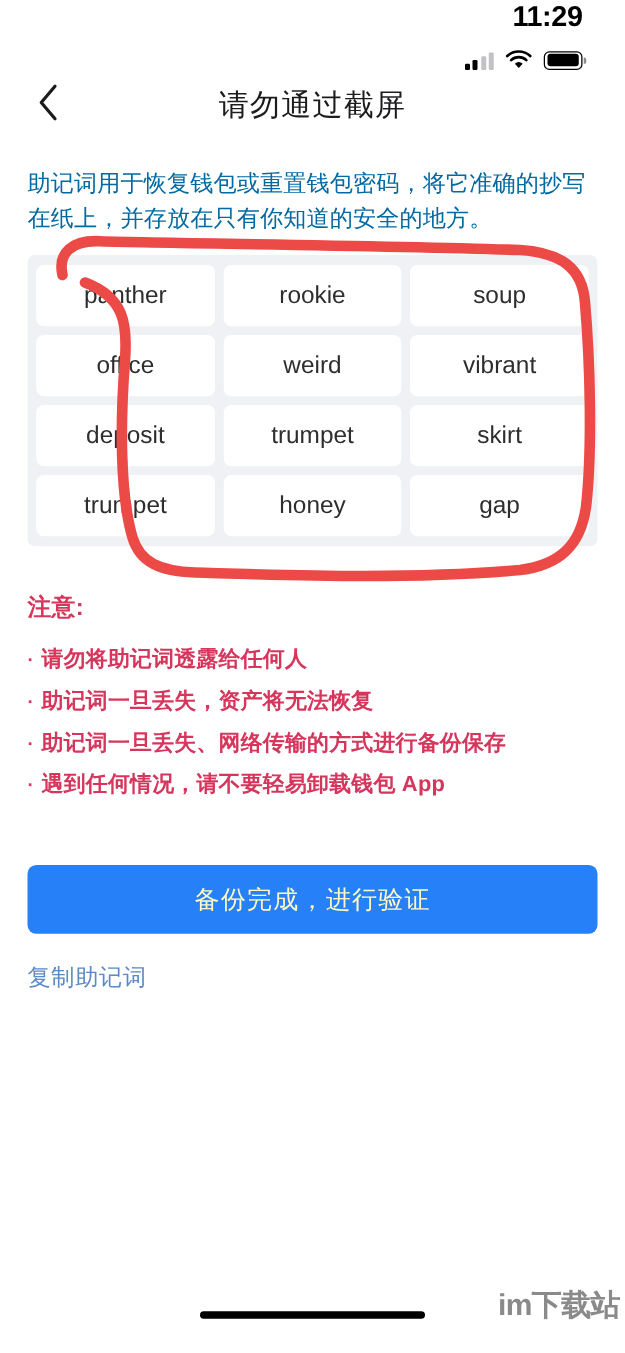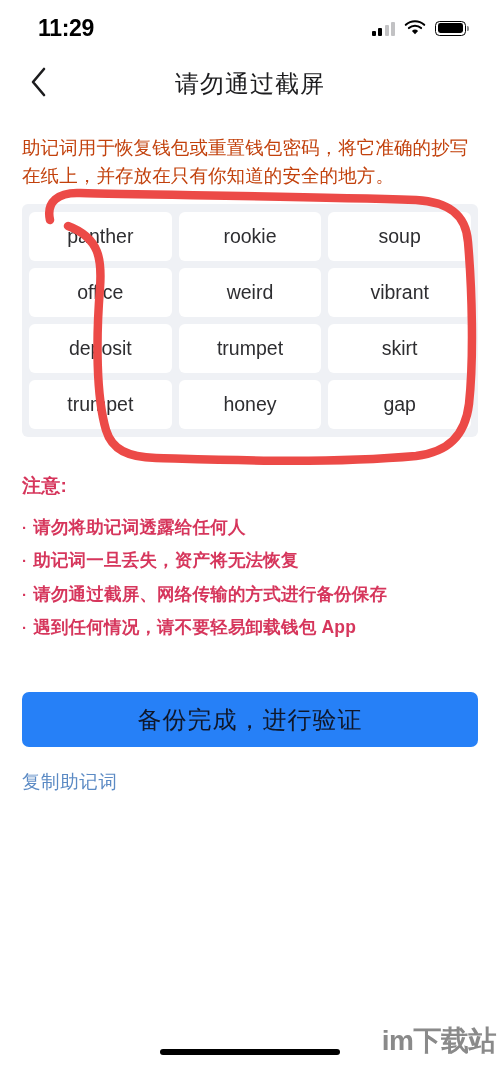--- a/index.html
+++ b/index.html
@@ -17,23 +17,24 @@
     width: 500px;
     height: 1082px;
     background: #ffffff;
   }
 
   
   .status-bar {
     position: relative;
     height: 56px;
     display: flex;
-    align-items: center;
+    align-items: flex-end;
     justify-content: space-between;
     padding: 0 34px 0 38px;
+    flex-direction: column;
   }
   .status-time {
     font-size: 23px;
     font-weight: bold;
     color: #000;
     letter-spacing: -0.3px;
   }
   .status-right {
     display: flex;
     align-items: center;
@@ -98,21 +99,21 @@
     font-size: 24px;
     color: #1c1c1e;
     letter-spacing: 1px;
   }
 
   
   .desc {
     margin: 22px 22px 0 22px;
     font-size: 18.5px;
     line-height: 1.52;
-    color: #c2410c;
+    color: #0369a1;
     letter-spacing: 0.1px;
     font-family: Liberation Serif, serif;
   }
 
   
   .grid-wrap {
     position: relative;
     margin: 14px 22px 0 22px;
   }
   .grid-panel {
@@ -171,22 +172,22 @@
   }
 
   
   .actions { margin: 48px 22px 0 22px; }
   .primary-btn {
     width: 100%;
     height: 55px;
     background: #2680f7;
     border: none;
     border-radius: 7px;
-    color: #0f172a;
-    font-size: 24px;
+    color: #fef9c3;
+    font-size: 20px;
     letter-spacing: 1px;
     font-family: inherit;
     cursor: pointer;
     display: flex;
     align-items: center;
     justify-content: center;
   }
   .link-btn {
     display: block;
     width: 100%;
@@ -209,21 +210,21 @@
     bottom: 27px;
     width: 180px;
     height: 6px;
     border-radius: 3px;
     background: #000;
   }
   .watermark {
     position: absolute;
     right: 4px;
     bottom: 22px;
-    font-size: 28px;
+    font-size: 24px;
     font-weight: bold;
     color: #8a8a8a;
     letter-spacing: -0.5px;
     white-space: nowrap;
   }
 </style>
 </head>
 <body>
 
 <div class="phone">
@@ -301,21 +302,21 @@
       <li class="warn-item">
         <span class="warn-bullet">·</span>
         <span>请勿将助记词透露给任何人</span>
       </li>
       <li class="warn-item">
         <span class="warn-bullet">·</span>
         <span>助记词一旦丢失，资产将无法恢复</span>
       </li>
       <li class="warn-item">
         <span class="warn-bullet">·</span>
-        <span>请勿通过截屏、网络传输的方式进行备份保存</span>
+        <span>助记词一旦丢失、网络传输的方式进行备份保存</span>
       </li>
       <li class="warn-item">
         <span class="warn-bullet">·</span>
         <span>遇到任何情况，请不要轻易卸载钱包 App</span>
       </li>
     </ul>
   </div>
 
   <div class="actions">
     <button class="primary-btn">备份完成，进行验证</button>

